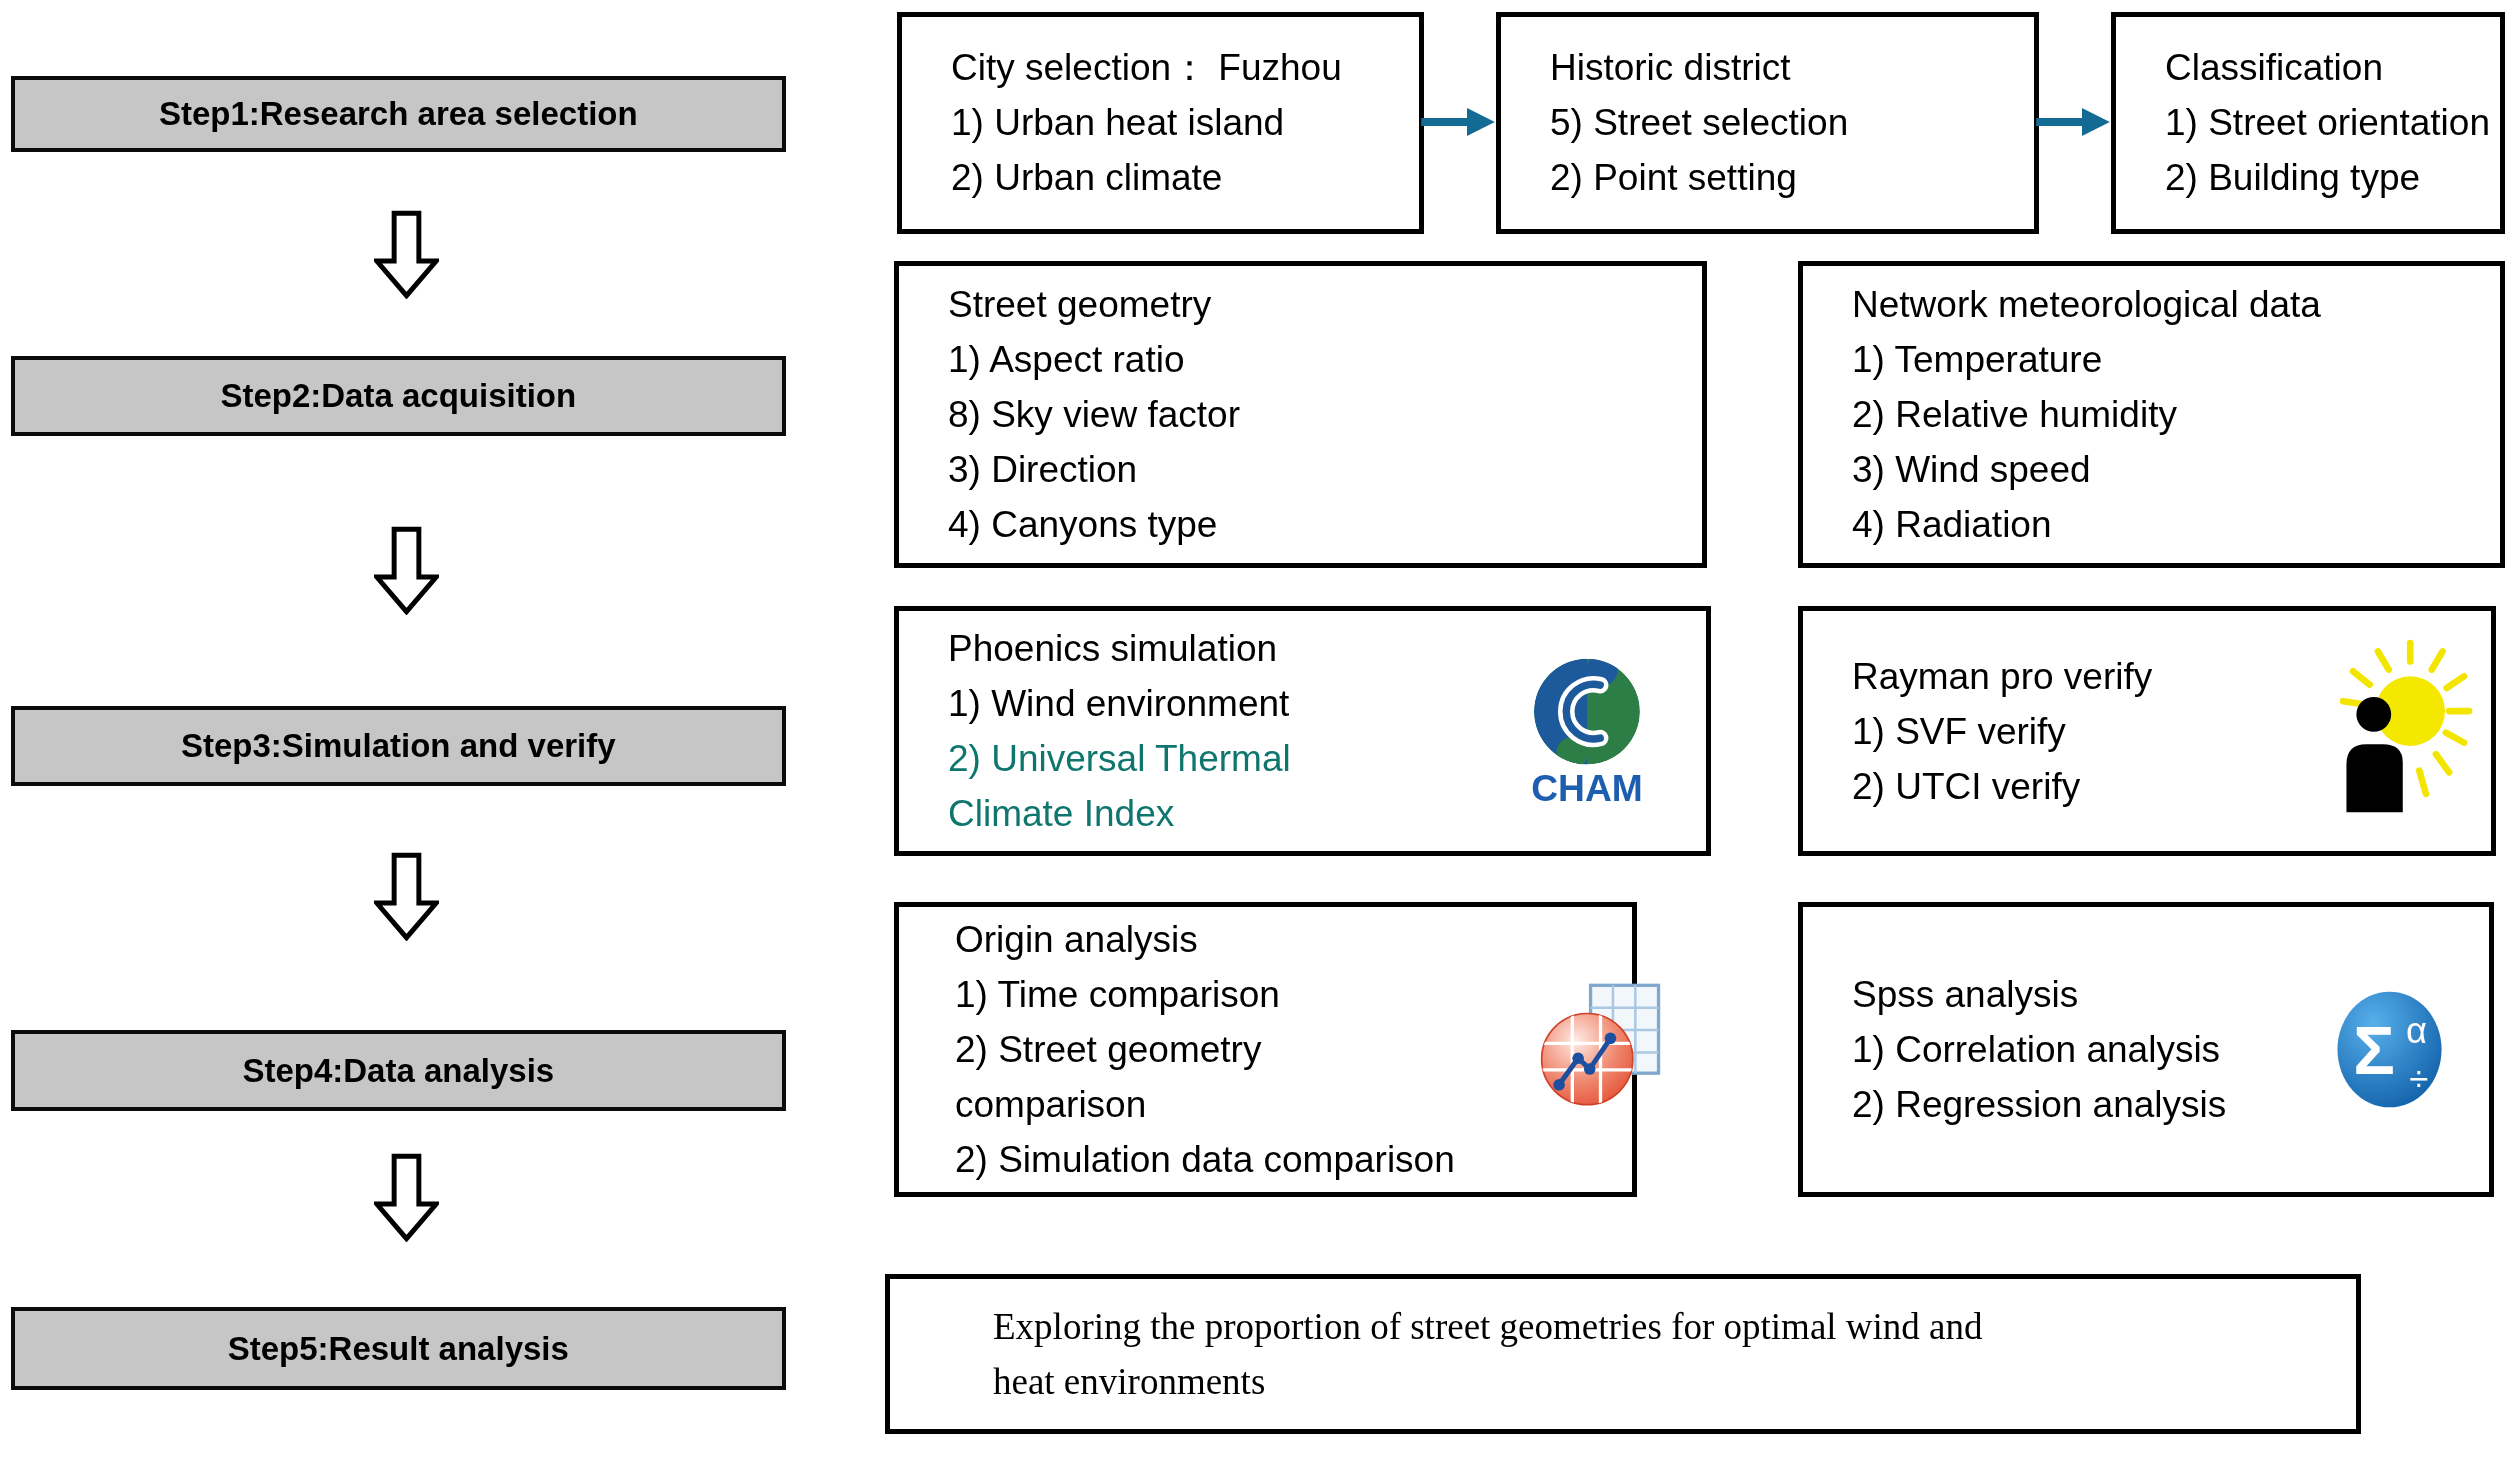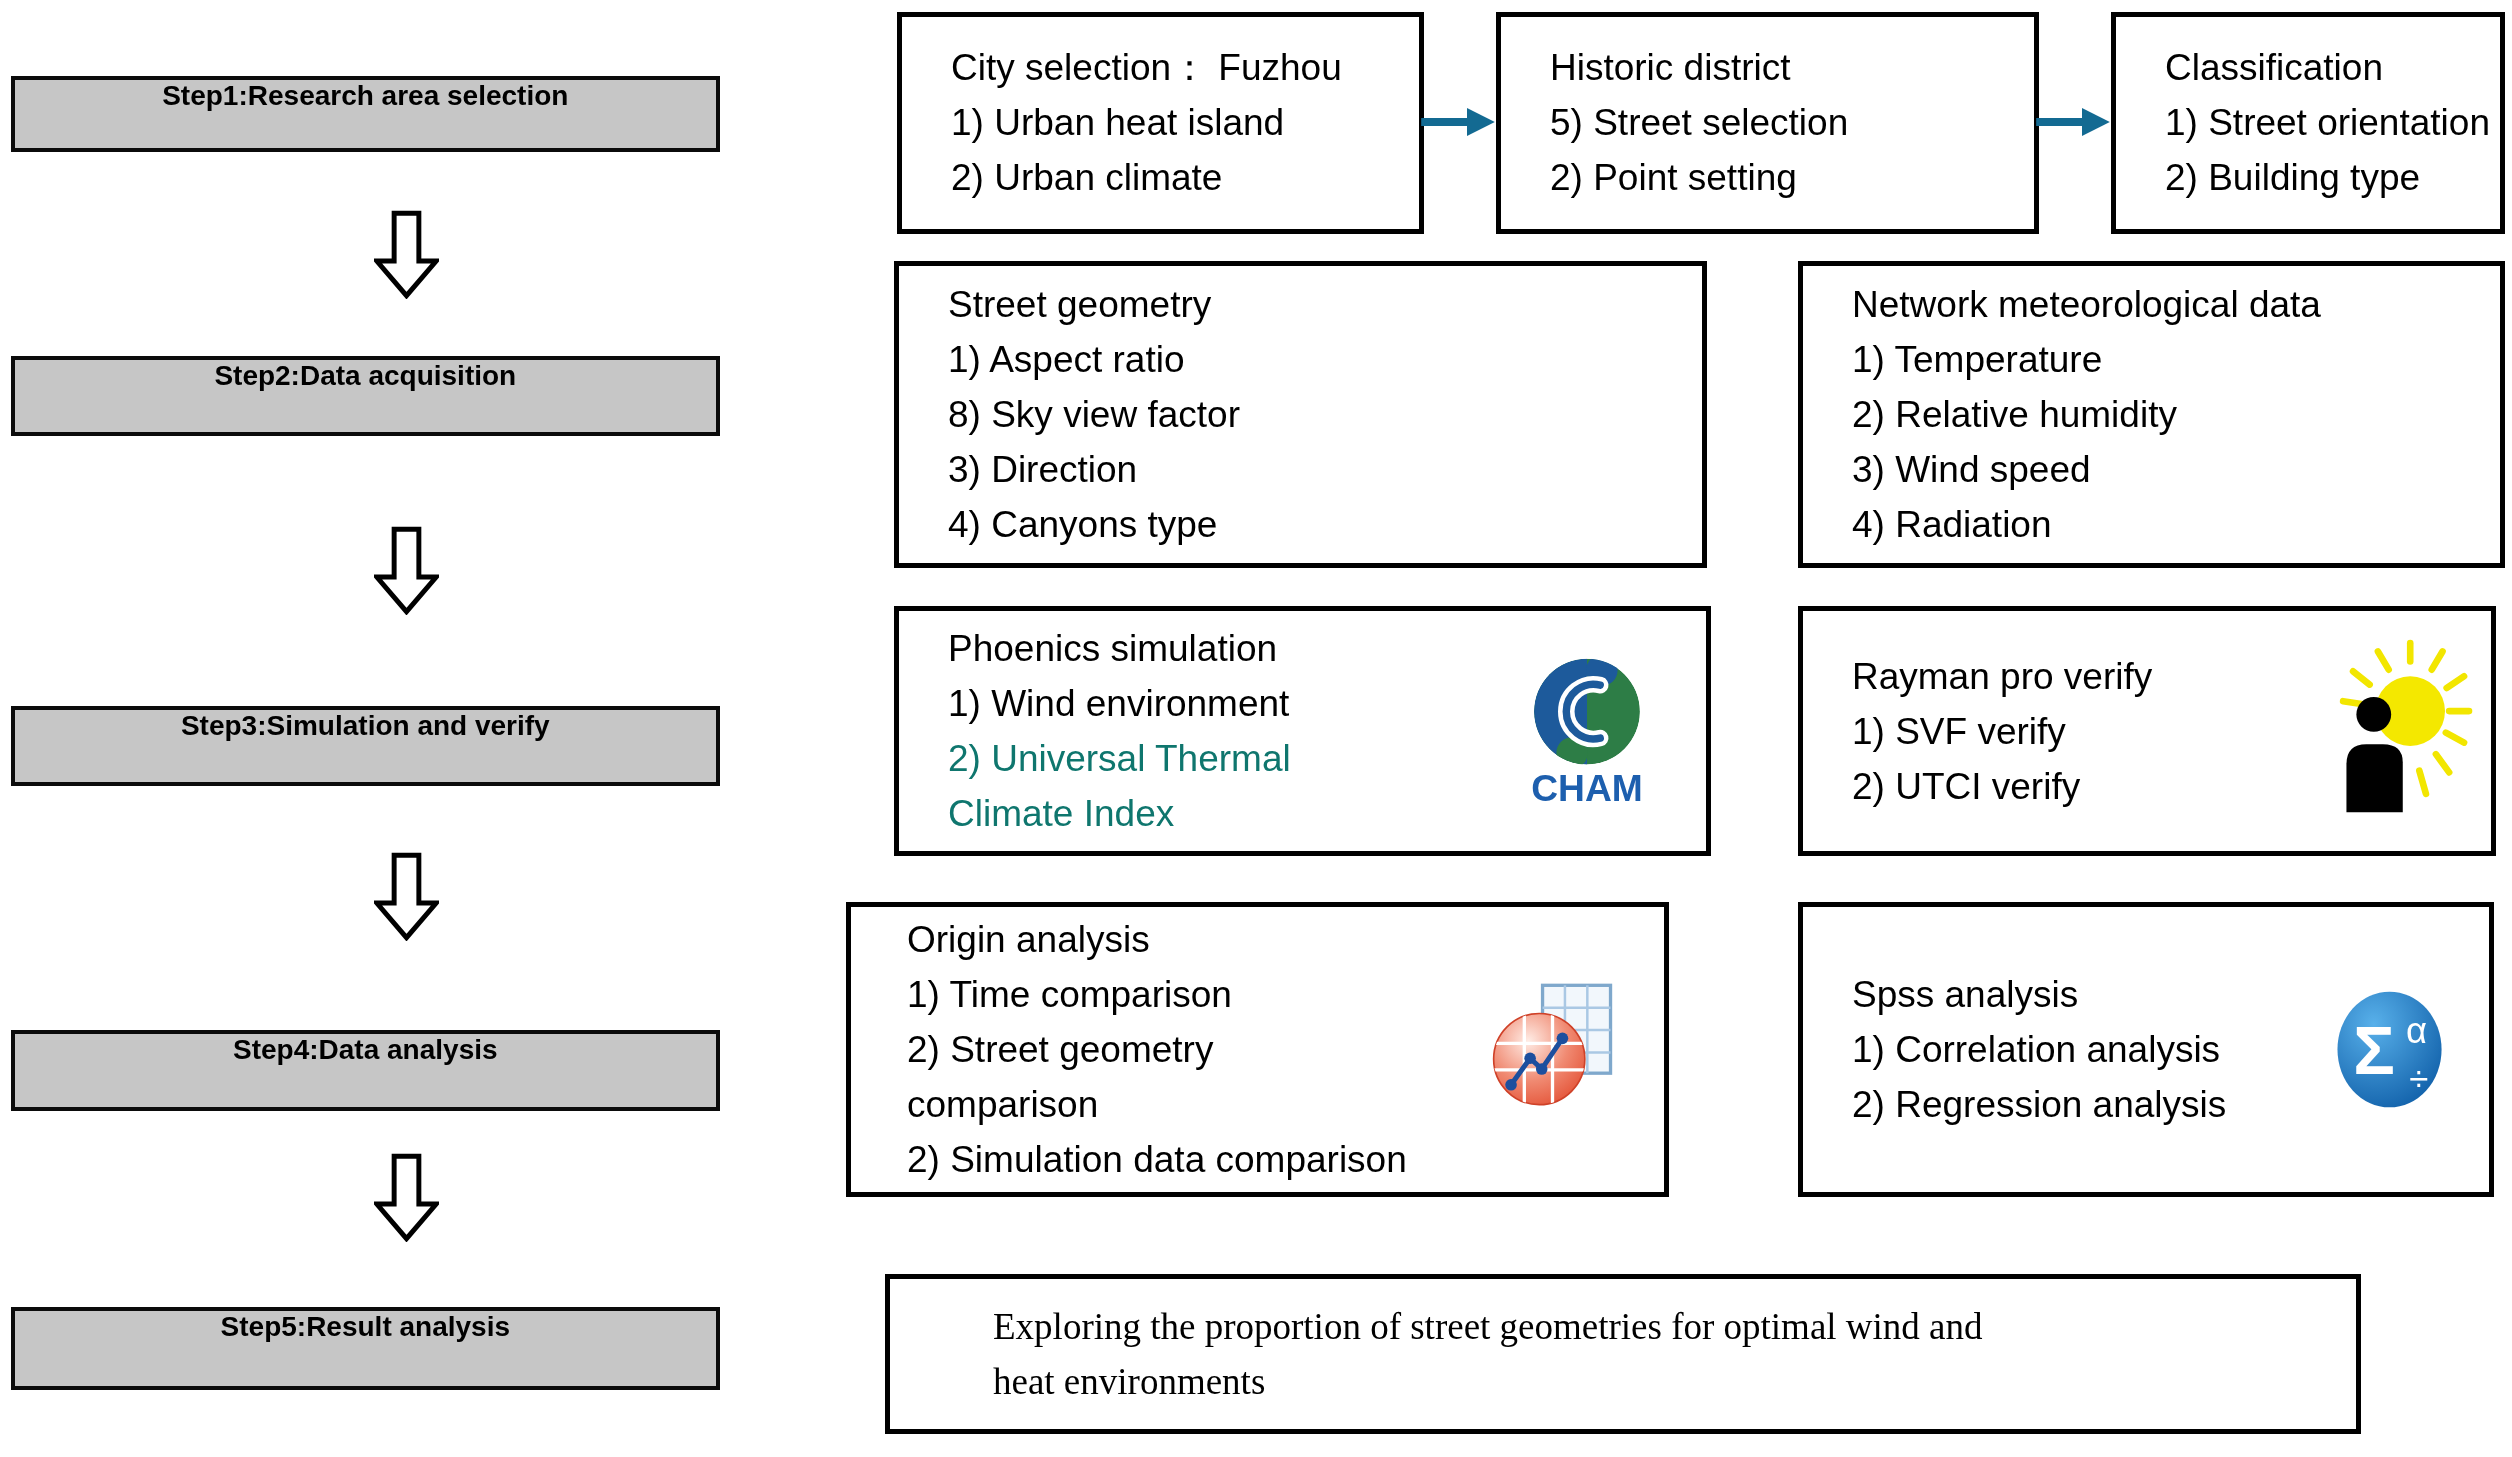--- a/index.html
+++ b/index.html
@@ -2,24 +2,24 @@
 <html style="font-size:13.3px"><head>
 <meta charset="utf-8">
 <style>
   html,body{margin:0;padding:0;background:#fff;}
   #canvas{
     position:relative;width:2512px;height:1457px;background:#ffffff;
     font-family:"Liberation Sans", sans-serif;color:#000;overflow:hidden;
   }
   
   .step{
-    position:absolute;left:10.8px;width:709px;background:#c6c6c6;
+    position:absolute;left:10.8px;width:775px;background:#c6c6c6;
     border:4.1px solid #0b0b0b;box-sizing:border-box;
-    display:flex;align-items:flex-start;justify-content:center;
-    font-weight:bold;font-size:28px;letter-spacing:0;
+    display:flex;align-items:center;justify-content:center;
+    font-weight:bold;font-size:33px;letter-spacing:0;
   }
   
   .rbox{
     position:absolute;background:#ffffff;border:5px solid #000;
     box-sizing:border-box;display:flex;flex-direction:column;justify-content:center;
     padding-left:25px;font-size:37px;line-height:55px;
   }
   .rbox .ln{white-space:nowrap;margin-left:24px;}
   .muted{color:#0f766e;}
   .result-box{padding-left:79px;border-width:5.8px;}
@@ -145,21 +145,21 @@
         <line x1="82" y1="16" x2="95" y2="38"></line>
         <line x1="52" y1="40" x2="72" y2="56"></line>
         <line x1="40" y1="76" x2="66" y2="80"></line>
       </g>
       <circle cx="121" cy="88" r="42" fill="#f4e800"></circle>
       <circle cx="77" cy="92" r="21" fill="#000"></circle>
       <path d="M44 210 L44 152 Q44 128 68 128 L88 128 Q112 128 112 150 L112 210 Z" fill="#000"></path>
     </svg>
   </div>
 
-  <div class="rbox" style="left:846px;top:902px;width:823px;height:295px;padding-left:32px;">
+  <div class="rbox" style="left:894px;top:902px;width:743px;height:295px;padding-left:32px;">
     <div class="ln">Origin analysis</div>
     <div class="ln">1) Time comparison</div>
     <div class="ln">2) Street geometry</div>
     <div class="ln">comparison</div>
     <div class="ln">2) Simulation data comparison</div>
 
     <svg class="abs" style="left:640px;top:75px;" width="123" height="126" viewBox="0 0 148 152">
       <defs>
         <radialGradient id="og" cx="38%" cy="30%" r="80%">
           <stop offset="0%" stop-color="#ffece5"></stop>

